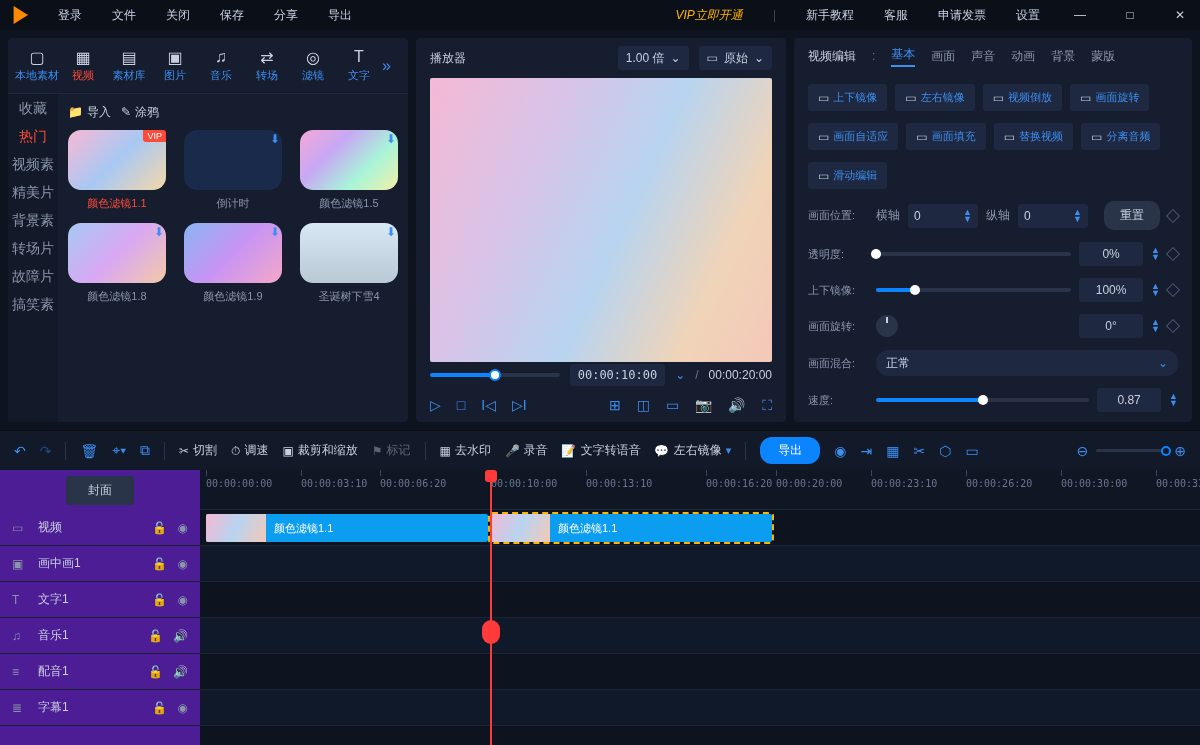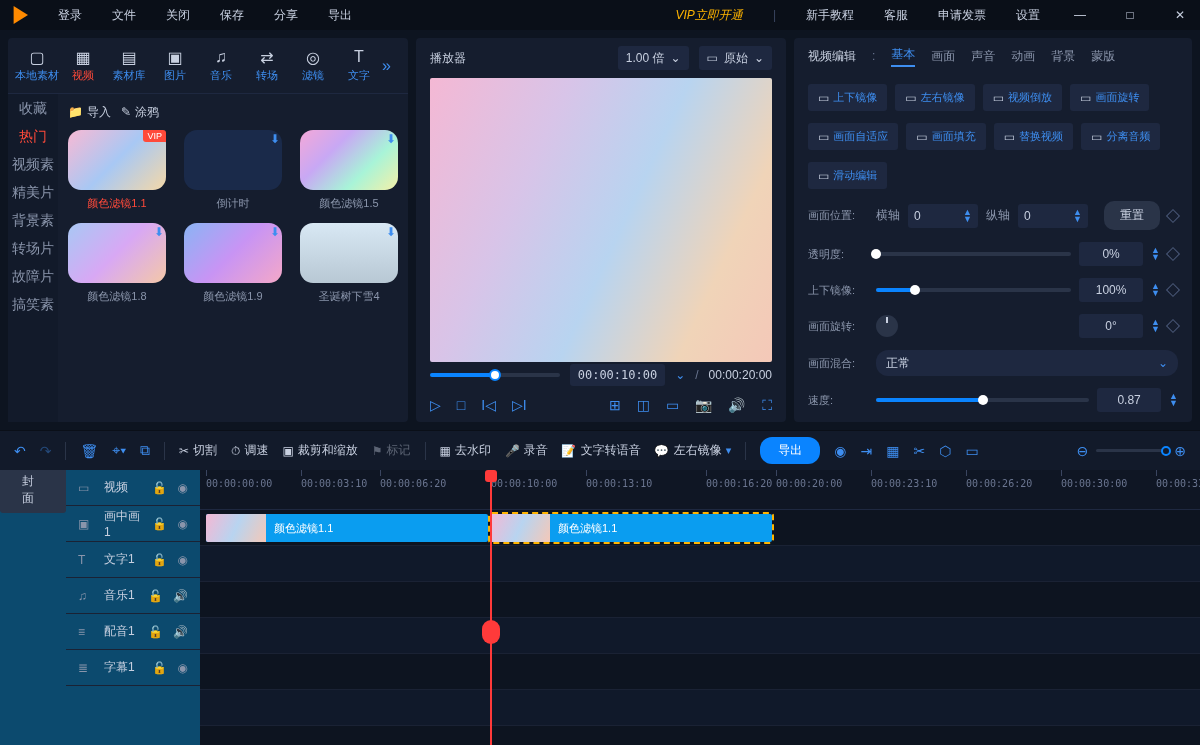--- a/index.html
+++ b/index.html
@@ -76,21 +76,21 @@
 .rot-knob::after{content:"";position:absolute;left:50%;top:2px;width:2px;height:6px;background:#c8d0e0;transform:translateX(-50%)}
 .toolbar{height:40px;background:#121a2a;display:flex;align-items:center;padding:0 14px;gap:14px;border-top:1px solid #0a0f18}
 .tb-ic{color:#3e8ef0;cursor:pointer;font-size:14px}
 .tb-sep{width:1px;height:18px;background:#2a3448}
 .tb-txt{color:#3e8ef0;cursor:pointer;font-size:11px;display:flex;align-items:center;gap:4px}
 .export-btn{background:#0a84ff;color:#fff;padding:5px 18px;border-radius:12px;cursor:pointer}
 .zoom{display:flex;align-items:center;gap:8px}
 .zoom-track{width:70px;height:3px;background:#2a3448;border-radius:2px;position:relative}
 .zoom-knob{position:absolute;right:0;top:50%;transform:translate(50%,-50%);width:10px;height:10px;border-radius:50%;border:2px solid #0a84ff;background:#121a2a}
 .timeline{flex:1;background:#0d1420;display:flex;overflow:hidden}
-.tl-left{width:200px;background:#0c4a6e;display:flex;flex-direction:row}
+.tl-left{width:200px;background:#4c1d95;display:flex;flex-direction:column}
 .tl-right{flex:1;position:relative;overflow:hidden}
 .ruler{height:40px;position:relative;border-bottom:1px solid #1e2840;background:#0f1624}
 .tick{position:absolute;top:8px;font-size:10px;color:#6a7590;font-family:monospace}
 .tick::before{content:"";position:absolute;left:0;top:-8px;width:1px;height:6px;background:#3a4560}
 .track-head{height:36px;display:flex;align-items:center;padding:0 12px;gap:10px;border-bottom:1px solid #1a2234}
 .track-ic{width:16px;color:#8a95ab}
 .track-name{flex:1;color:#c8d0e0}
 .track-ctrl{color:#8a95ab;cursor:pointer;font-size:12px}
 .track-lane{height:36px;border-bottom:1px solid #1a2234;position:relative}
 .track-lane.alt{background:#10192a}

